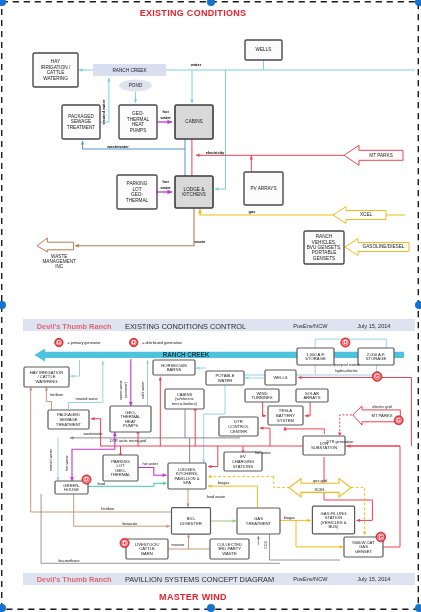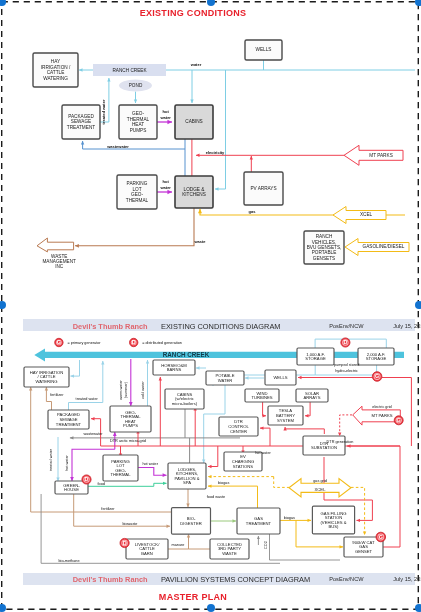--- a/index.html
+++ b/index.html
@@ -13,21 +13,21 @@
   .bx{fill:#fbfbfb;stroke:#4a4a4a;stroke-width:1.4;}
   .bxg{fill:#d9d9d9;stroke:#3b3b3b;stroke-width:1.6;}
   text{font-family:"Liberation Sans",sans-serif;fill:#1a1a1a;}
   .lbl{font-size:4.7px;text-anchor:middle;}
   .flow{font-size:4.0px;text-anchor:middle;fill:#111;font-weight:bold;}
   .lbl2{font-size:4.2px;text-anchor:middle;}
   .bx2{stroke:#5a5a5a;stroke-width:1.2;}
   .flow2{font-size:3.8px;text-anchor:middle;fill:#111;}
   .gl{font-size:5.4px;text-anchor:middle;fill:#fff;font-weight:bold;}
   .hdrband{position:absolute;left:23.4px;width:392px;height:12.2px;background:#dde3f0;}
-  .hdrband span{position:absolute;top:2.4px;font-size:7.4px;white-space:nowrap;margin-left:36px;}
+  .hdrband span{position:absolute;top:2.4px;font-size:7.4px;white-space:nowrap;}
   .hb-brand{left:13.4px;color:#e0666f;font-weight:bold;}
   .hb-title{left:101.6px;color:#2b2b2b;}
   .hb-author{left:269.9px;color:#2b2b2b;font-size:5.6px !important;top:3.6px !important;}
   .hb-date{left:333.8px;color:#2b2b2b;font-size:5.6px !important;top:3.6px !important;}
 </style>
 </head>
 <body>
 
 <div id="root">
   <svg class="selbox" width="421" height="612">
@@ -36,25 +36,25 @@
   <div class="handle" style="left:-2px;top:-2px"></div>
   <div class="handle" style="left:206.5px;top:-2px"></div>
   <div class="handle" style="left:415px;top:-2px"></div>
   <div class="handle" style="left:-2px;top:301px"></div>
   <div class="handle" style="left:415px;top:301px"></div>
   <div class="handle" style="left:-2px;top:604px"></div>
   <div class="handle" style="left:206.5px;top:604px"></div>
   <div class="handle" style="left:415px;top:604px"></div>
 
   <div class="title" style="top:8px">EXISTING CONDITIONS</div>
-  <div class="title" style="top:592px">MASTER PLAN</div>
+  <div class="title" style="top:592px">MASTER WIND</div>
 
   <div class="hdrband" style="top:319.3px">
     <span class="hb-brand">Devil's Thumb Ranch</span>
-    <span class="hb-title">EXISTING CONDITIONS DIAGRAM</span>
+    <span class="hb-title">EXISTING CONDITIONS CONTROL</span>
     <span class="hb-author">PosEnv/NCW</span>
     <span class="hb-date">July 15, 2014</span>
   </div>
   <div class="hdrband" style="top:572.7px">
     <span class="hb-brand">Devil's Thumb Ranch</span>
     <span class="hb-title">PAVILLION SYSTEMS CONCEPT DIAGRAM</span>
     <span class="hb-author">PosEnv/NCW</span>
     <span class="hb-date">July 15, 2014</span>
   </div>
   <svg id="topsvg" width="421" height="300" viewBox="0 0 421 300">

